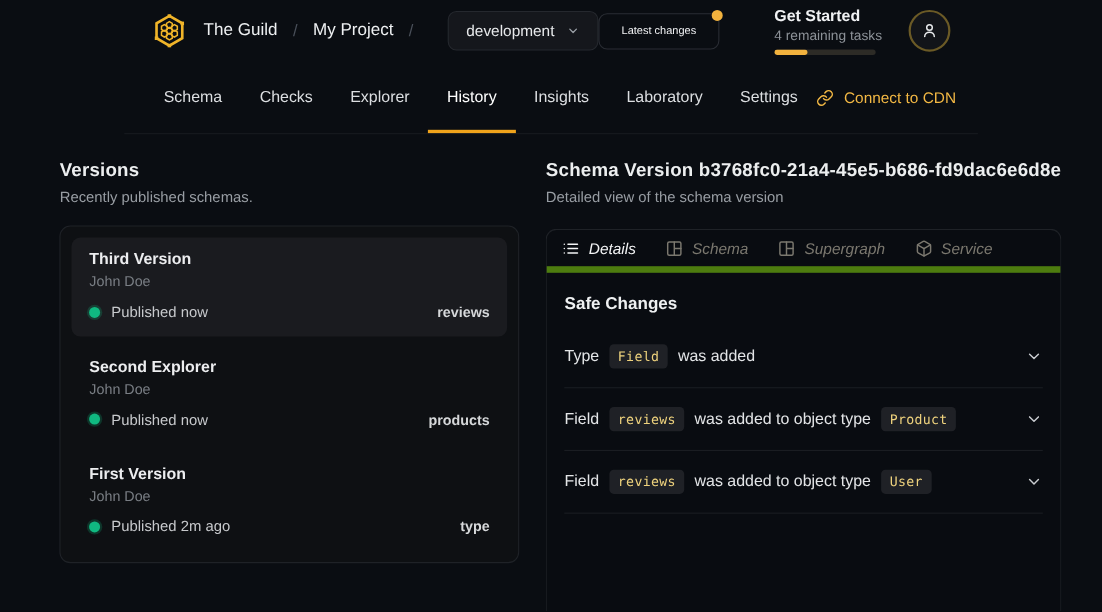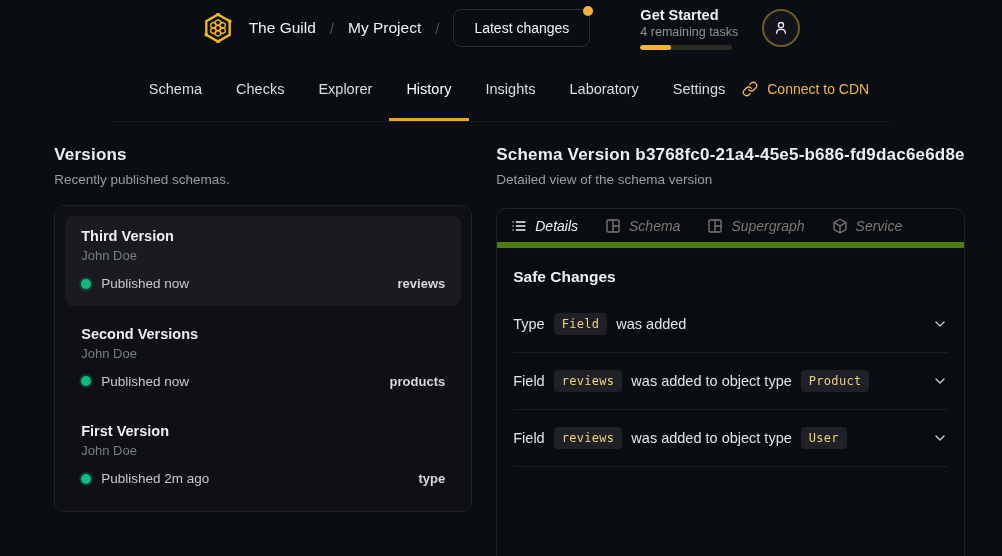--- a/index.html
+++ b/index.html
@@ -11,21 +11,21 @@
   .header { height:56px; display:flex; align-items:center; padding:0 18px; flex-shrink:0; }
   .logo { width:32px; height:32px; display:flex; align-items:center; justify-content:center; cursor:pointer; }
   .brand { font-size:15.5px; color:#eef0f2; margin-left:15px; cursor:pointer; }
   .crumb-sep { margin:0 14px; color:#4a505a; font-size:15px; }
   .project { font-size:15.5px; color:#eef0f2; cursor:pointer; }
   .env-btn { margin-left:17px; display:flex; align-items:center; gap:11px; background:#15171c;
              border:1px solid #25282e; border-radius:8px; padding:9px 16px; color:#e8eaec;
              font-size:14px; cursor:pointer; }
   .env-btn svg { stroke:#9aa0a6; }
   .latest-btn { position:relative; margin-left:auto; border:1px solid #2a2d34; background:transparent;
-                border-radius:8px; padding:10px 20px; color:#f2f3f5; font-size:14px; cursor:pointer; }
+                border-radius:8px; padding:10px 20px; color:#f2f3f5; font-size:10px; cursor:pointer; }
   .notif-dot { position:absolute; top:-4px; right:-4px; width:10px; height:10px; border-radius:50%;
                background:#f2b23e; }
   .get-started { margin-left:50px; width:92px; cursor:pointer; }
   .gs-title { font-size:14.5px; font-weight:700; color:#f0f1f3; }
   .gs-sub { font-size:12.5px; color:#8d9298; margin-top:2px; white-space:nowrap; }
   .gs-bar { margin-top:6px; height:5px; border-radius:3px; background:#2d2b26; overflow:hidden; }
   .gs-fill { height:100%; background:#f2b23e; border-radius:3px; }
   .avatar { margin-left:30px; width:38px; height:38px; border-radius:50%; border:2px solid #6b5a26;
             background:#121419; display:flex; align-items:center; justify-content:center; cursor:pointer; flex-shrink:0; }
 
@@ -99,20 +99,28 @@
                  M20.6 15.65 L23.2 17.15 L23.2 20.15 L20.6 21.65 L18 20.15 L18 17.15 Z
                  M16 18.3 L18.6 19.8 L18.6 22.8 L16 24.3 L13.4 22.8 L13.4 19.8 Z
                  M11.4 15.65 L14 17.15 L14 20.15 L11.4 21.65 L8.8 20.15 L8.8 17.15 Z
                  M11.4 10.35 L14 11.85 L14 14.85 L11.4 16.35 L8.8 14.85 L8.8 11.85 Z" stroke="#f0b429" stroke-width="1.4"></path>
       </svg>
     </div>
     <span class="brand">The Guild</span>
     <span class="crumb-sep">/</span>
     <span class="project">My Project</span>
     <span class="crumb-sep">/</span>
+    <div class="env-btn">
+      <span>development</span>
+      <span style="display:flex;">
+        <svg width="12" height="12" viewBox="0 0 24 24" fill="none" stroke-width="2.4" stroke-linecap="round" stroke-linejoin="round">
+            <path d="M6 9l6 6 6-6"></path>
+          </svg>
+      </span>
+    </div>
 
     <button class="latest-btn">
       <span>Latest changes</span>
       <span class="notif-dot"></span>
     </button>
 
     <div class="get-started">
       <div class="gs-title">Get Started</div>
       <div class="gs-sub">4 remaining tasks</div>
       <div class="gs-bar">
@@ -163,21 +171,21 @@
           <div class="v-meta">
             <div class="v-status">
               <span class="status-dot"></span>
               <span>Published now</span>
             </div>
             <span class="v-tag">reviews</span>
           </div>
         </div>
 
         <div class="version-item">
-          <div class="v-name">Second Versions</div>
+          <div class="v-name">Second Explorer</div>
           <div class="v-author">John Doe</div>
           <div class="v-meta">
             <div class="v-status">
               <span class="status-dot"></span>
               <span>Published now</span>
             </div>
             <span class="v-tag">products</span>
           </div>
         </div>
 

